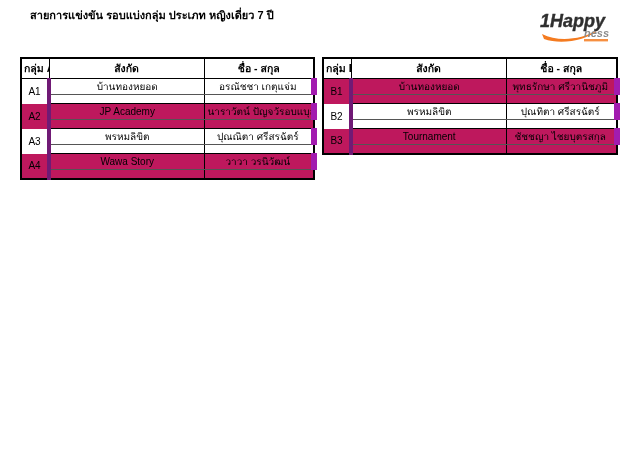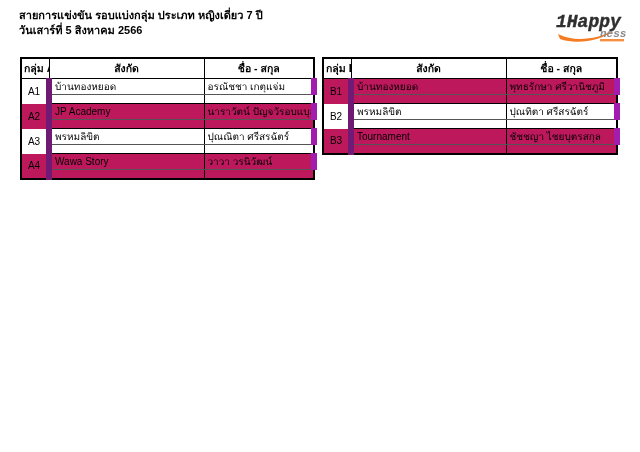--- a/index.html
+++ b/index.html
@@ -2,26 +2,26 @@
 <html><head>
 <meta charset="utf-8">
 <style>
   html,body{margin:0;padding:0;background:#ffffff;}
   body{
     width:640px;height:452px;position:relative;overflow:hidden;
     font-family:"Liberation Sans","DejaVu Sans",sans-serif;
     color:#000;
   }
   .titles{
-    position:absolute;left:19px;top:8px;
+    position:absolute;left:30px;top:8px;
     font-size:11px;font-weight:bold;line-height:14.5px;
     white-space:nowrap;
   }
   .logo{
-    position:absolute;top:4px;right:2px;width:86px;height:42px;font-family:Liberation Mono, monospace;
+    position:absolute;top:4px;right:18px;width:86px;height:42px;
   }
   .logo svg{width:100%;height:100%;}
 
   table.group-table{
     position:absolute;top:57px;
     border-collapse:collapse;table-layout:fixed;
     border:2px solid #000;
     font-size:10px;
   }
   table.tableA{left:20px;width:297px;}
@@ -31,40 +31,40 @@
     border:1px solid #000;border-bottom:1.5px solid #000;
     height:15px;padding:1px 2px;
     font-size:10.5px;font-weight:bold;text-align:center;
     background:#fff;overflow:hidden;white-space:nowrap;
   }
   .group-table td{
     padding:0 3px;overflow:hidden;white-space:nowrap;
     vertical-align:middle;
   }
   td.code{
-    border-left:1px solid #000;border-right:6px solid #701a75;
+    border-left:1px solid #000;border-right:4px solid #701a75;
     text-align:center;font-size:10px;
   }
   tr.entry-top td{height:15px;}
   tr.entry-top td.club, tr.entry-top td.player{
     border-bottom:1px solid #555;
+    text-align:center;
   }
   td.club{border-right:1px solid #000;}
   td.player{border-right:6px solid #a21caf;}
   tr.entry-bottom td{height:8px;border-bottom:1.5px solid #000;}
   tr.entry-bottom td.bclub{border-right:1px solid #000;}
   tr.shaded td{background:#be185d;}
   tr.plain td{background:#ffffff;}
 </style>
 </head>
 <body>
 
 <div class="titles">
   <div>สายการแข่งขัน รอบแบ่งกลุ่ม ประเภท หญิงเดี่ยว 7 ปี</div>
-  <div>วันเสาร์ที่ 5 สิงหาคม 2566</div>
 </div>
 
 <div class="logo">
   <svg viewBox="0 0 86 42" xmlns="http://www.w3.org/2000/svg">
     <g>
       <path d="M6 30 C 22 38, 44 36, 62 26 C 50 37, 24 41, 8 35 Z" fill="#f47b20"></path>
       <rect x="48" y="35" width="24" height="2.4" fill="#f47b20" opacity="0.85"></rect>
     </g>
     <text x="4" y="23" font-size="18" font-style="italic" font-weight="bold" fill="#2f2f2f" stroke="#2f2f2f" stroke-width="0.4">1Happy</text>
     <text x="48" y="33" font-size="11" font-style="italic" font-weight="bold" fill="#8a8a8a">ness</text>

